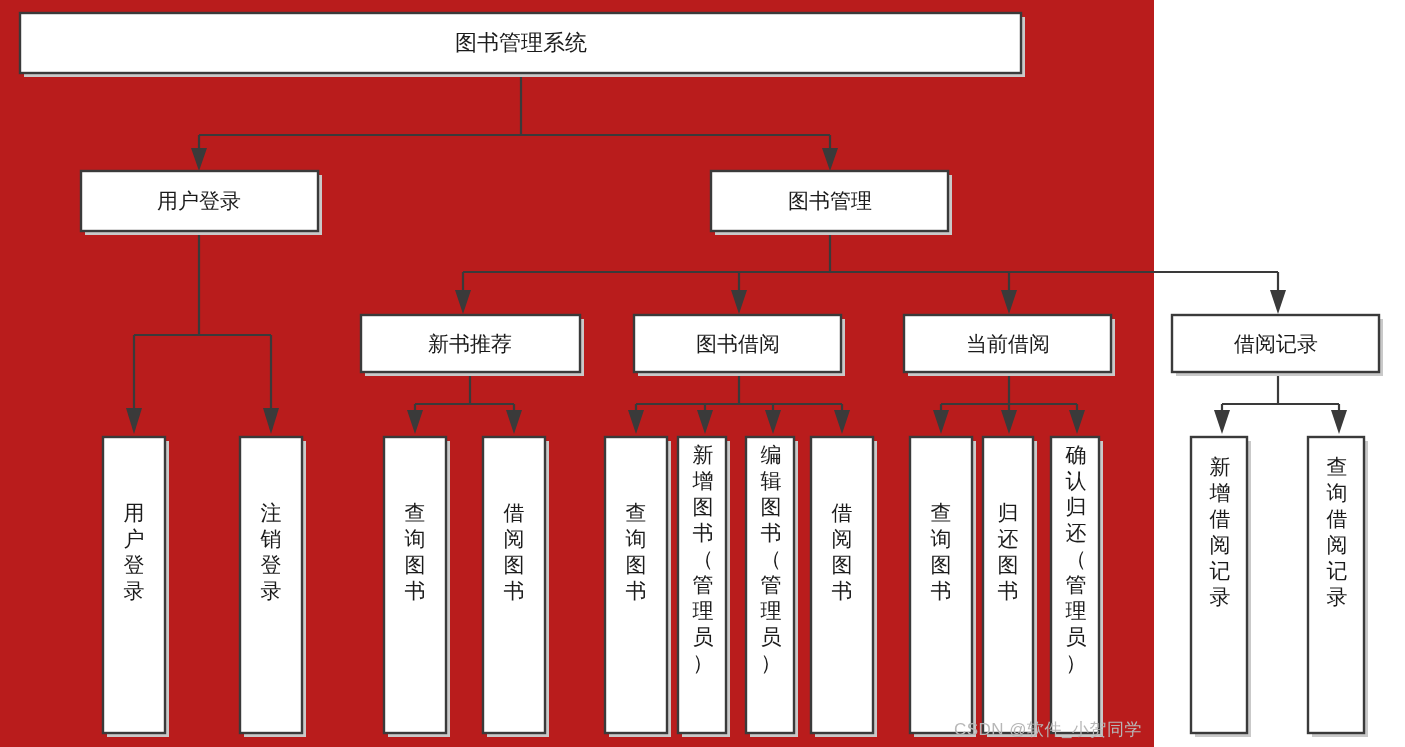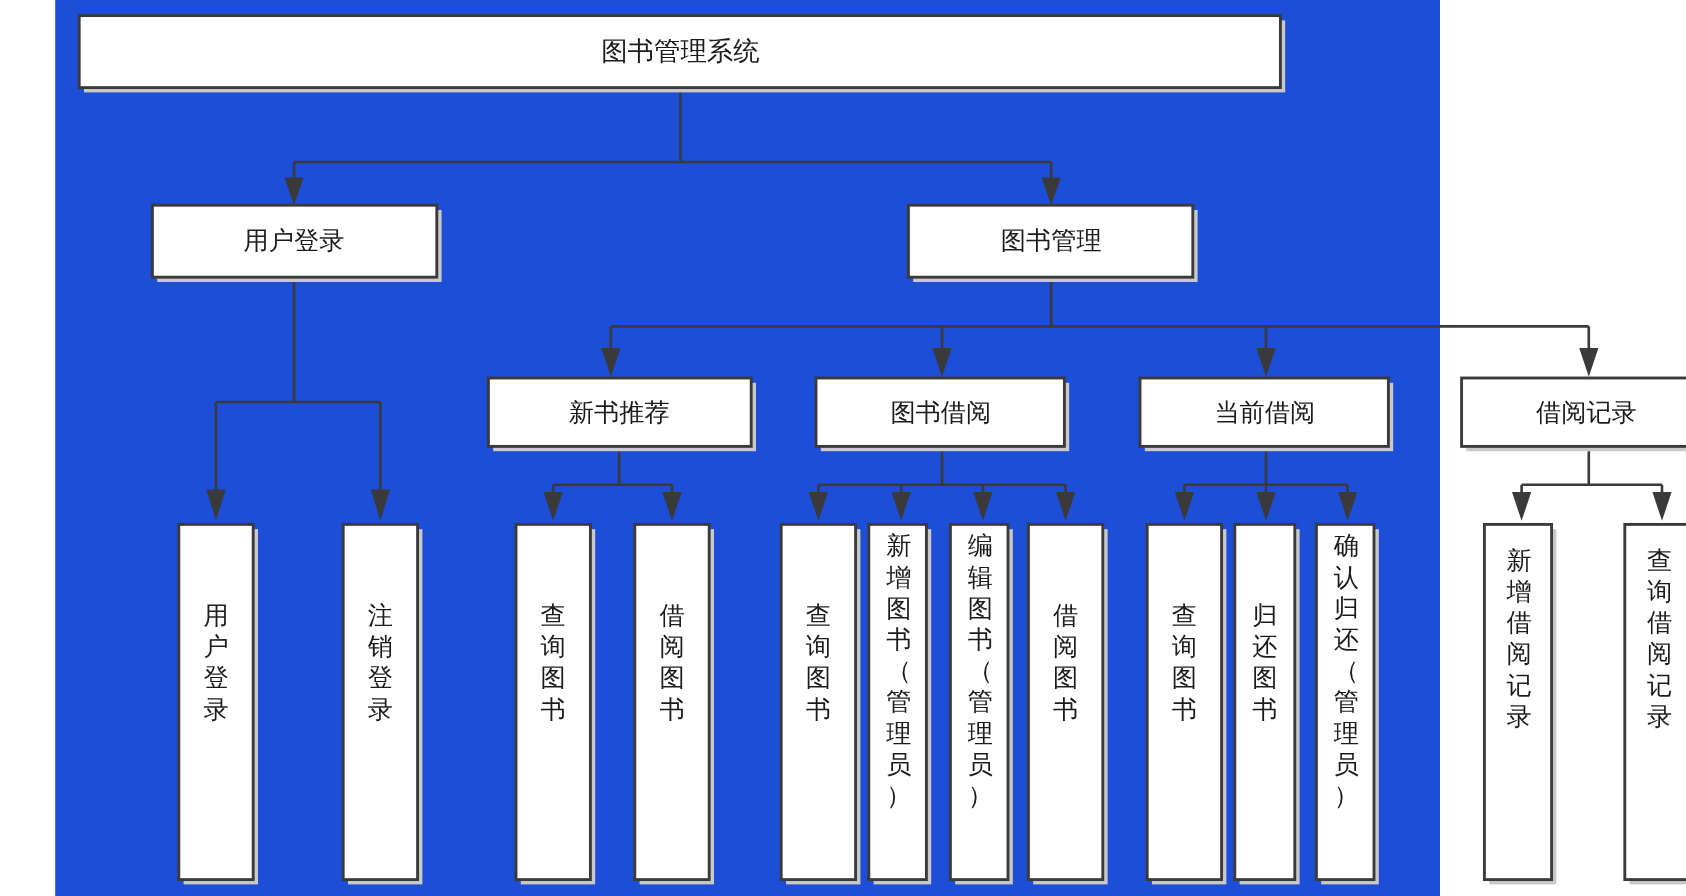--- a/index.html
+++ b/index.html
@@ -10,22 +10,21 @@
   body {
     width: 1405px;
     height: 747px;
     font-family: "Liberation Sans", "DejaVu Sans", sans-serif;
     overflow: hidden;
   }
   #diagram-root {
     position: relative;
     width: 1154px;
     height: 747px;
-    background: #1d4ed8;
-    margin-left: 46px;
+    background: #b91c1c;
   }
   svg#flow {
     position: absolute;
     left: 0;
     top: 0;
     width: 1405px;
     height: 747px;
     display: block;
   }
   .node-box {
@@ -264,13 +263,14 @@
     </g>
 
     <g>
       <rect class="node-shadow" x="1312" y="441" width="56" height="296"></rect>
       <rect class="node-box" x="1308" y="437" width="56" height="296"></rect>
       <text class="leaf-label-v" x="1337" y="474"><tspan x="1337" dy="0">查</tspan><tspan x="1337" dy="26">询</tspan><tspan x="1337" dy="26">借</tspan><tspan x="1337" dy="26">阅</tspan><tspan x="1337" dy="26">记</tspan><tspan x="1337" dy="26">录</tspan></text>
     </g>
 
   </svg>
 
+  <div class="watermark">CSDN @软件_小贺同学</div>
 </div>
 
 </body></html>

